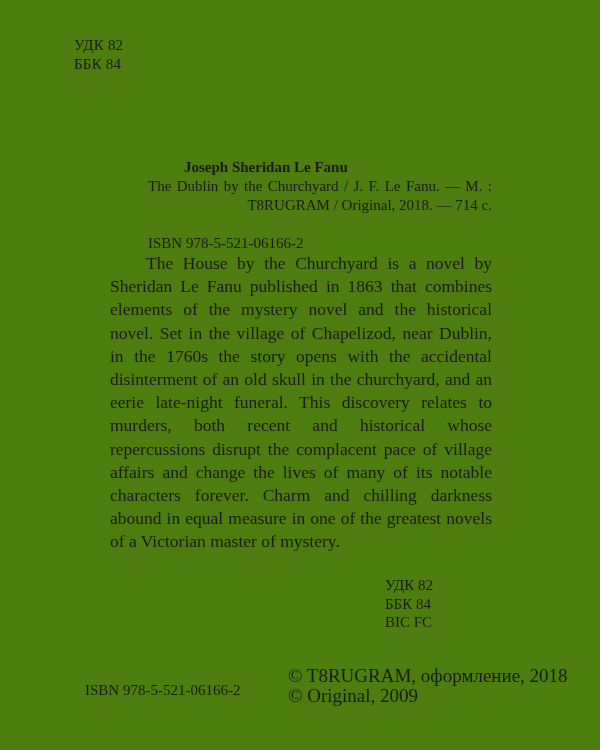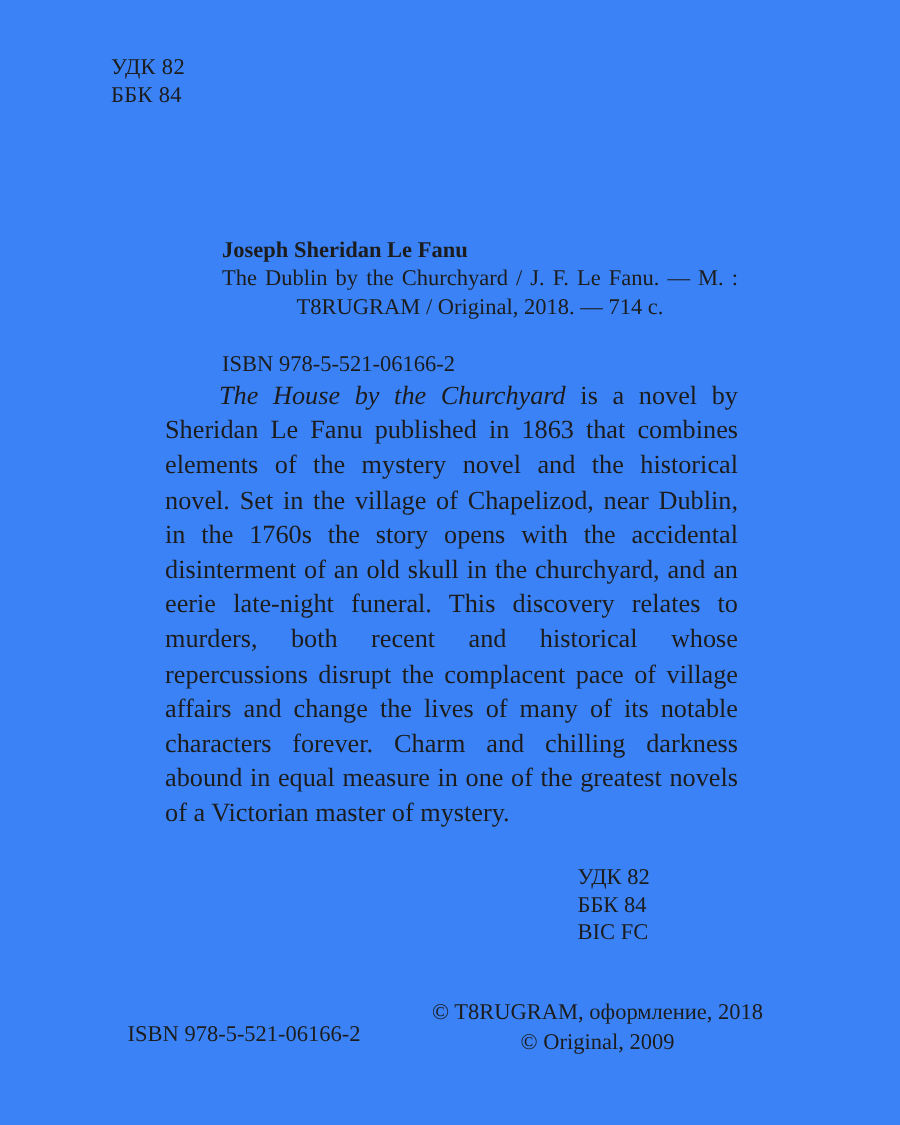--- a/index.html
+++ b/index.html
@@ -11,21 +11,21 @@
     height: 750px;
     background: #fdfdfd;
     font-family: "Liberation Serif", "DejaVu Serif", serif;
     color: #1c1c1c;
     position: relative;
     overflow: hidden;
   }
   .page {
     position: absolute;
     inset: 0;
-    background: #3b82f6;
+    background: #4d7c0f;
   }
 
   
   .top-codes {
     position: absolute;
     left: 74px;
     top: 36px;
     font-size: 15px;
     line-height: 19px;
     letter-spacing: 0.2px;
@@ -35,27 +35,28 @@
   .biblio {
     position: absolute;
     left: 148px;
     top: 158px;
     width: 344px;
     font-size: 15px;
     line-height: 19px;
   }
   .biblio .author {
     font-weight: 700;
+    margin-left: 36px;
   }
   .biblio .entry-line1 {
     text-align: justify;
     text-align-last: justify;
   }
   .biblio .entry-line2 {
-    text-align: center;
+    text-align: right;
   }
   .biblio .isbn {
     margin-top: 19px;
   }
 
   
   .annotation {
     position: absolute;
     left: 110px;
     top: 252px;
@@ -64,21 +65,20 @@
   .annotation p {
     margin: 0;
     font-size: 17.5px;
     line-height: 23.2px;
     text-align: justify;
     text-indent: 36px;
     hyphens: auto;
     -webkit-hyphens: auto;
   }
   .annotation .lead-italic {
-    font-style: italic;
     margin-top: 44px;
   }
 
   
   .codes-block {
     position: absolute;
     left: 385px;
     top: 576px;
     font-size: 15px;
     line-height: 18.5px;
@@ -88,23 +88,22 @@
   .footer-isbn {
     position: absolute;
     left: 85px;
     top: 682px;
     font-size: 15px;
   }
   .footer-copyright {
     position: absolute;
     left: 288px;
     top: 666px;
-    font-size: 15px;
+    font-size: 19px;
     line-height: 19.5px;
-    text-align: center;
   }
 </style>
 </head>
 <body>
 
 <div class="page">
 
   <div class="top-codes">
     <div>УДК 82</div>
     <div>ББК 84</div>

